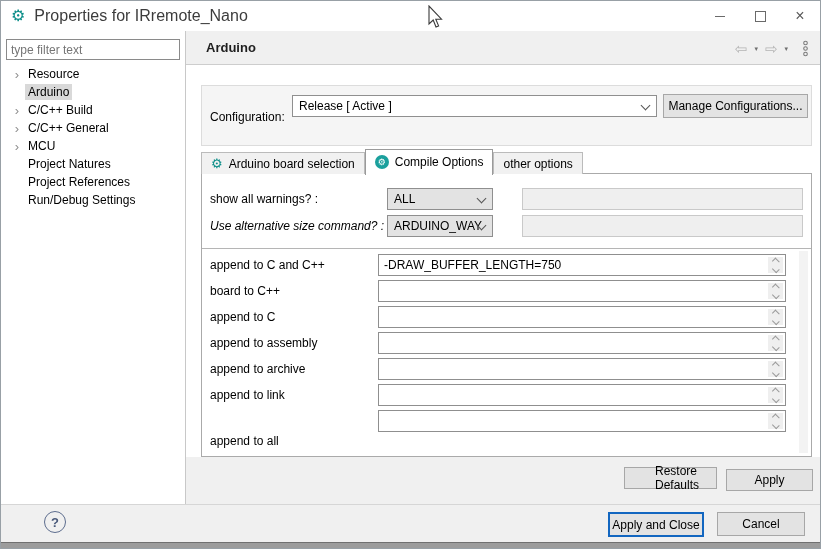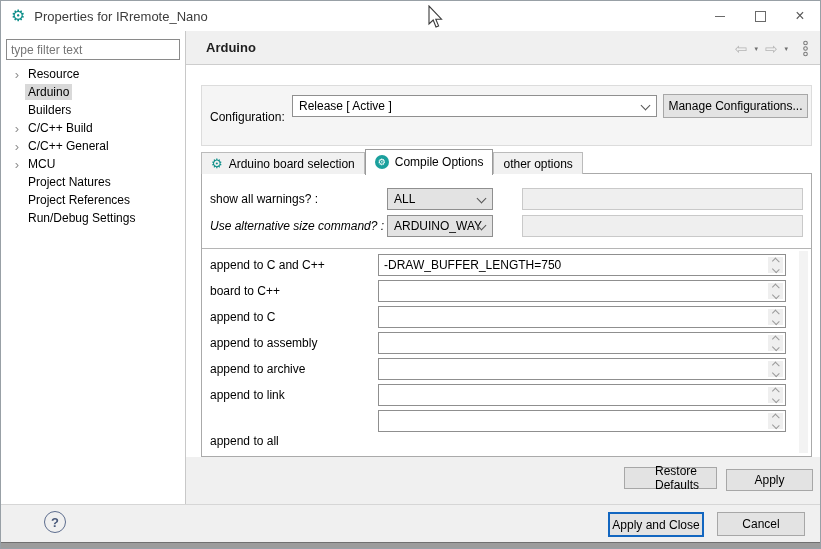--- a/index.html
+++ b/index.html
@@ -4,21 +4,21 @@
 <style>
   html,body{margin:0;padding:0;background:#b0b0b0;}
   .window{
     position:relative;width:821px;height:549px;box-sizing:border-box;
     background:#ffffff;border:1px solid #98a0a6;overflow:hidden;
     font-family:"Liberation Sans",sans-serif;font-size:12px;color:#000;
   }
   
   .titlebar{position:absolute;left:0;top:0;width:100%;height:30px;background:#fff;display:flex;align-items:center;}
   .title-icon{color:#0e8f8a;font-size:16px;margin:0 9px 0 10px;line-height:1;}
-  .title-text{color:#3c3c3c;font-size:13px;}
+  .title-text{color:#3c3c3c;font-size:16px;}
   .win-controls{position:absolute;right:0;top:0;height:30px;display:flex;}
   .wc{width:40px;height:30px;display:flex;align-items:center;justify-content:center;color:#5a5a5a;cursor:default;}
   .minbar{width:10px;height:1px;background:#6a6a6a;display:block;}
   .maxbox{width:9px;height:9px;border:1px solid #6a6a6a;display:block;}
   .wc.close{font-size:16px;color:#5a5a5a;}
   
   .sidebar{position:absolute;left:0;top:30px;width:184px;height:473px;background:#fff;}
   .filter{position:absolute;left:5px;top:8px;width:168px;height:19px;border:1px solid #8a8a8a;font:12px "Liberation Sans",sans-serif;padding:0 0 0 4px;outline:none;color:#222;}
   .filter::placeholder{color:#757575;}
   .tree{position:absolute;left:0;top:34px;width:100%;}
@@ -94,24 +94,20 @@
   <div class="sidebar">
     <input class="filter" placeholder="type filter text" style="">
     <div class="tree" id="tree">
         <div class="titem">
           <span class="tchev">›</span>
           <span class="tlabel">Resource</span>
         </div>
         <div class="titem sel">
           <span class="tchev"></span>
           <span class="tlabel">Arduino</span>
-        </div>
-        <div class="titem">
-          <span class="tchev"></span>
-          <span class="tlabel">Builders</span>
         </div>
         <div class="titem">
           <span class="tchev">›</span>
           <span class="tlabel">C/C++ Build</span>
         </div>
         <div class="titem">
           <span class="tchev">›</span>
           <span class="tlabel">C/C++ General</span>
         </div>
         <div class="titem">

